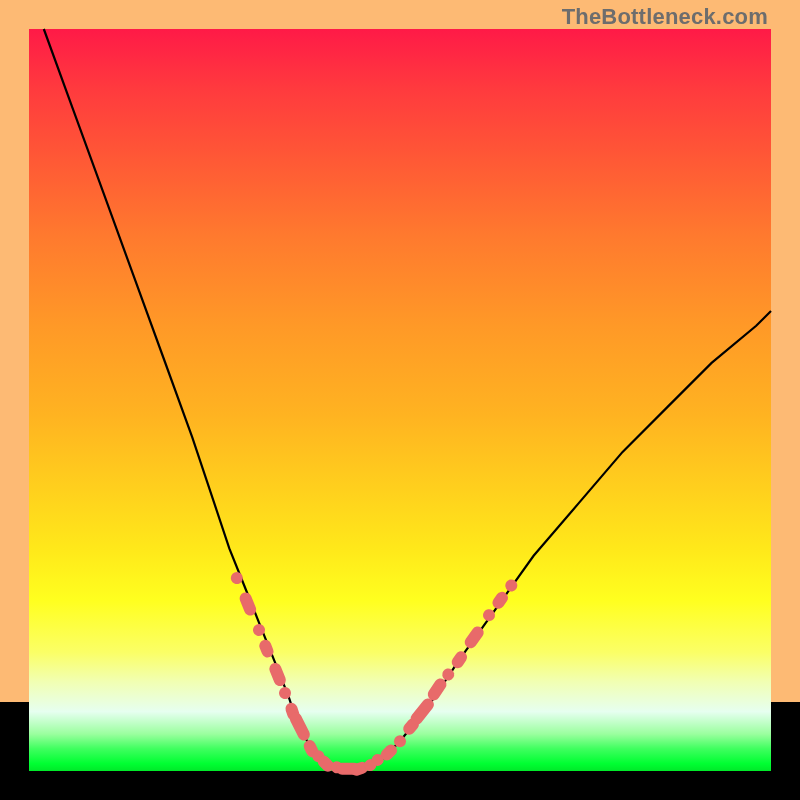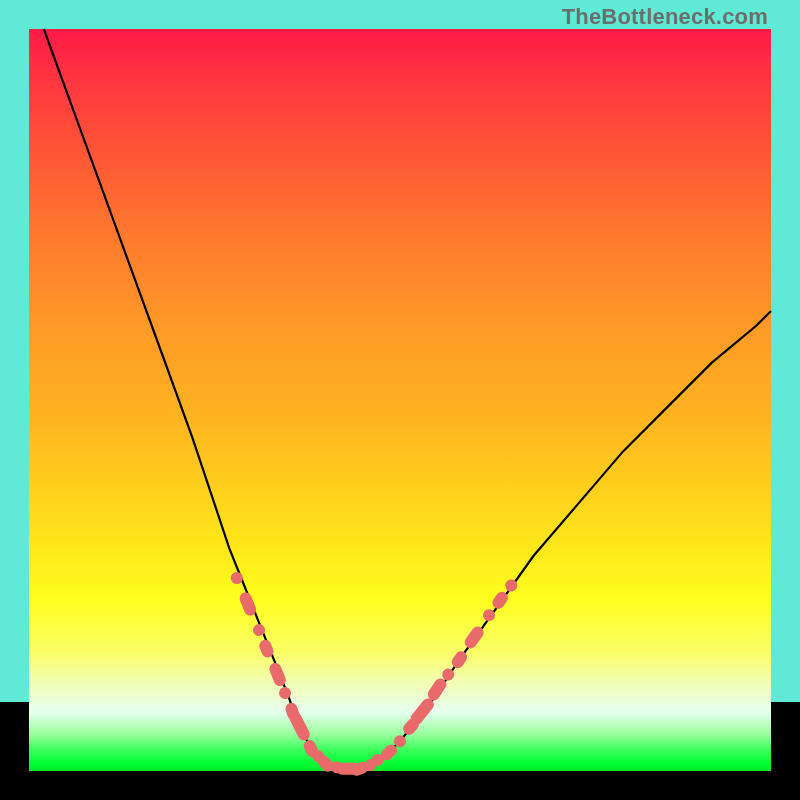--- a/index.html
+++ b/index.html
@@ -10,21 +10,21 @@
     background: #000;
     font-family: Arial, Helvetica, sans-serif;
     overflow: hidden;
   }
   .frame {
     position: absolute;
     left: 0;
     top: 0;
     width: 800px;
     height: 702px;
-    background: #5eead4;
+    background: #fdba74;
   }
   .plot {
     position: absolute;
     left: 29px;
     top: 29px;
     width: 742px;
     height: 742px;
     
     background: linear-gradient(
       to bottom,

